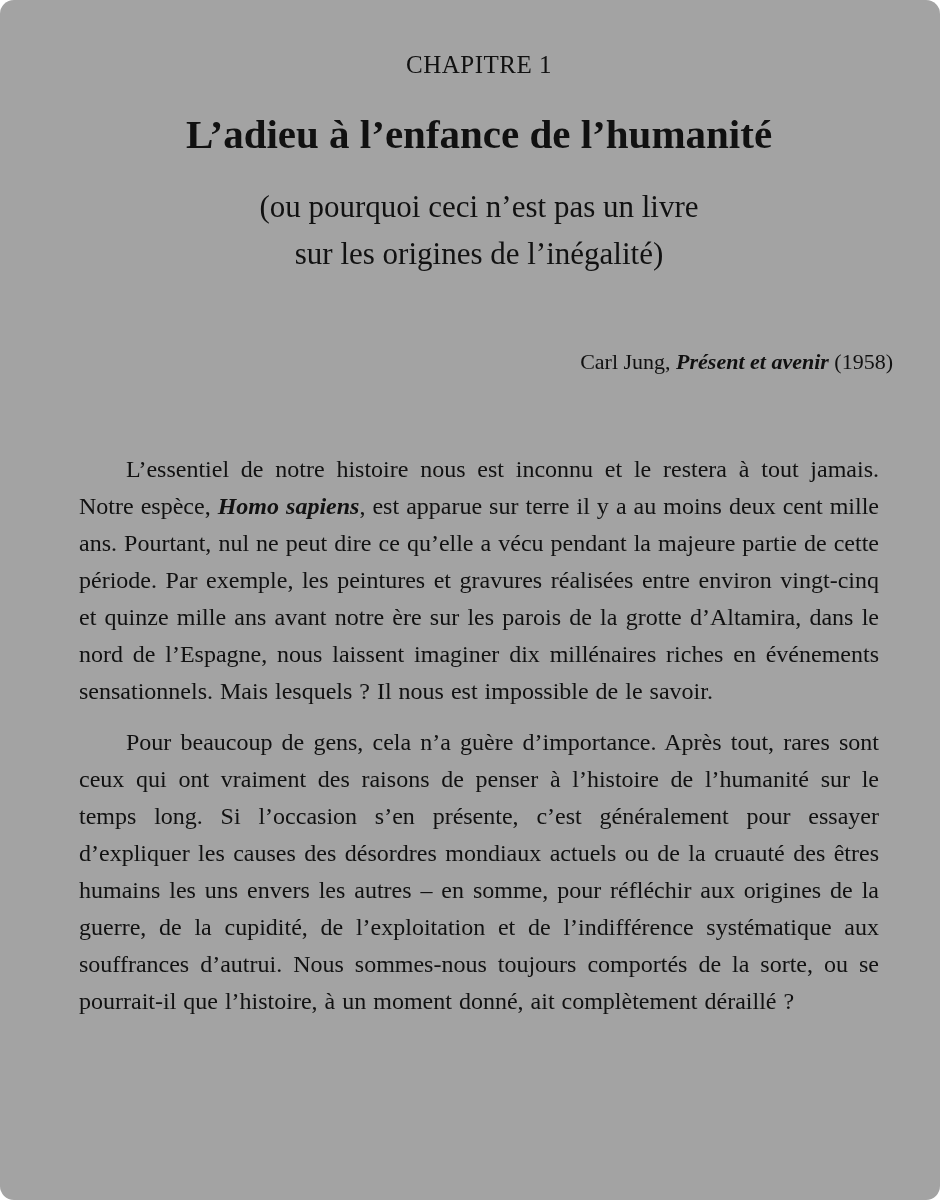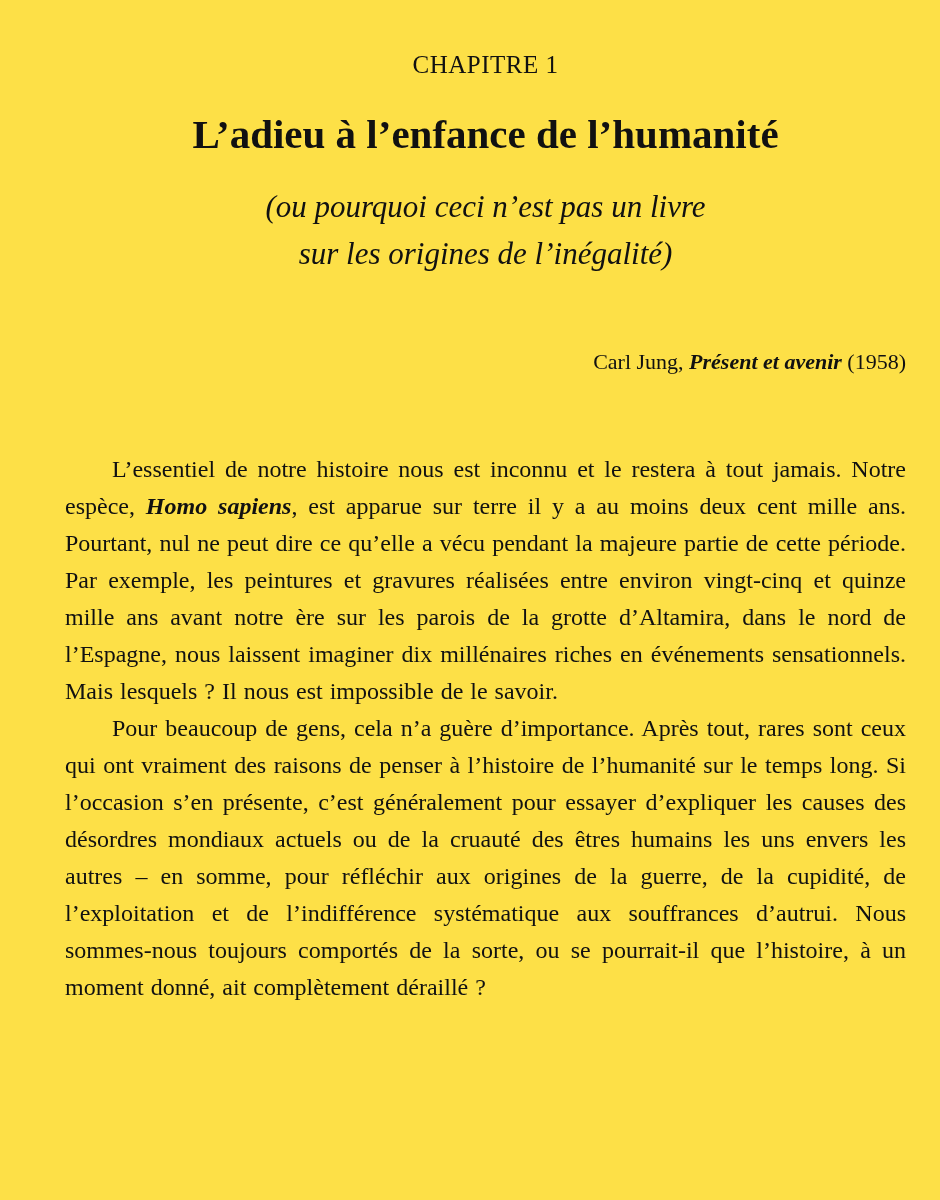--- a/index.html
+++ b/index.html
@@ -11,39 +11,39 @@
     width: 940px;
     height: 1200px;
     overflow: hidden;
     font-family: "Liberation Serif", serif;
     color: #111111;
   }
   .page {
     box-sizing: border-box;
     width: 940px;
     height: 1200px;
-    padding: 50px 34px 0 65px;
-    background: #fde047;
+    padding: 50px 47px 0 65px;
+    background: #a3a3a3;
+    border-radius: 14px;
   }
   .chapter-label {
     text-align: center;
     font-size: 25px;
     line-height: 30px;
     letter-spacing: 0.5px;
   }
   .chapter-title {
     text-align: center;
     font-size: 41px;
     line-height: 48px;
     font-weight: bold;
     margin: 30px 0 0 0;
   }
   .chapter-subtitle {
     text-align: center;
-    font-style: italic;
     font-size: 31px;
     line-height: 47px;
     margin-top: 25px;
   }
   .epigraph {
     margin-top: 68px;
     margin-left: 244px;
   }
   .epigraph-text {
     margin: 0;
@@ -57,21 +57,21 @@
     font-size: 22px;
     line-height: 34px;
     text-align: right;
   }
   .body-text {
     margin-top: 72px;
     font-size: 24px;
     line-height: 37px;
   }
   .body-paragraph {
-    margin: 0;
+    margin: 14px;
     text-align: justify;
     text-indent: 47px;
     word-spacing: 1px;
   }
   em { font-style: italic; font-weight: bold; }
 </style>
 </head>
 <body>
 
 <div class="page">

